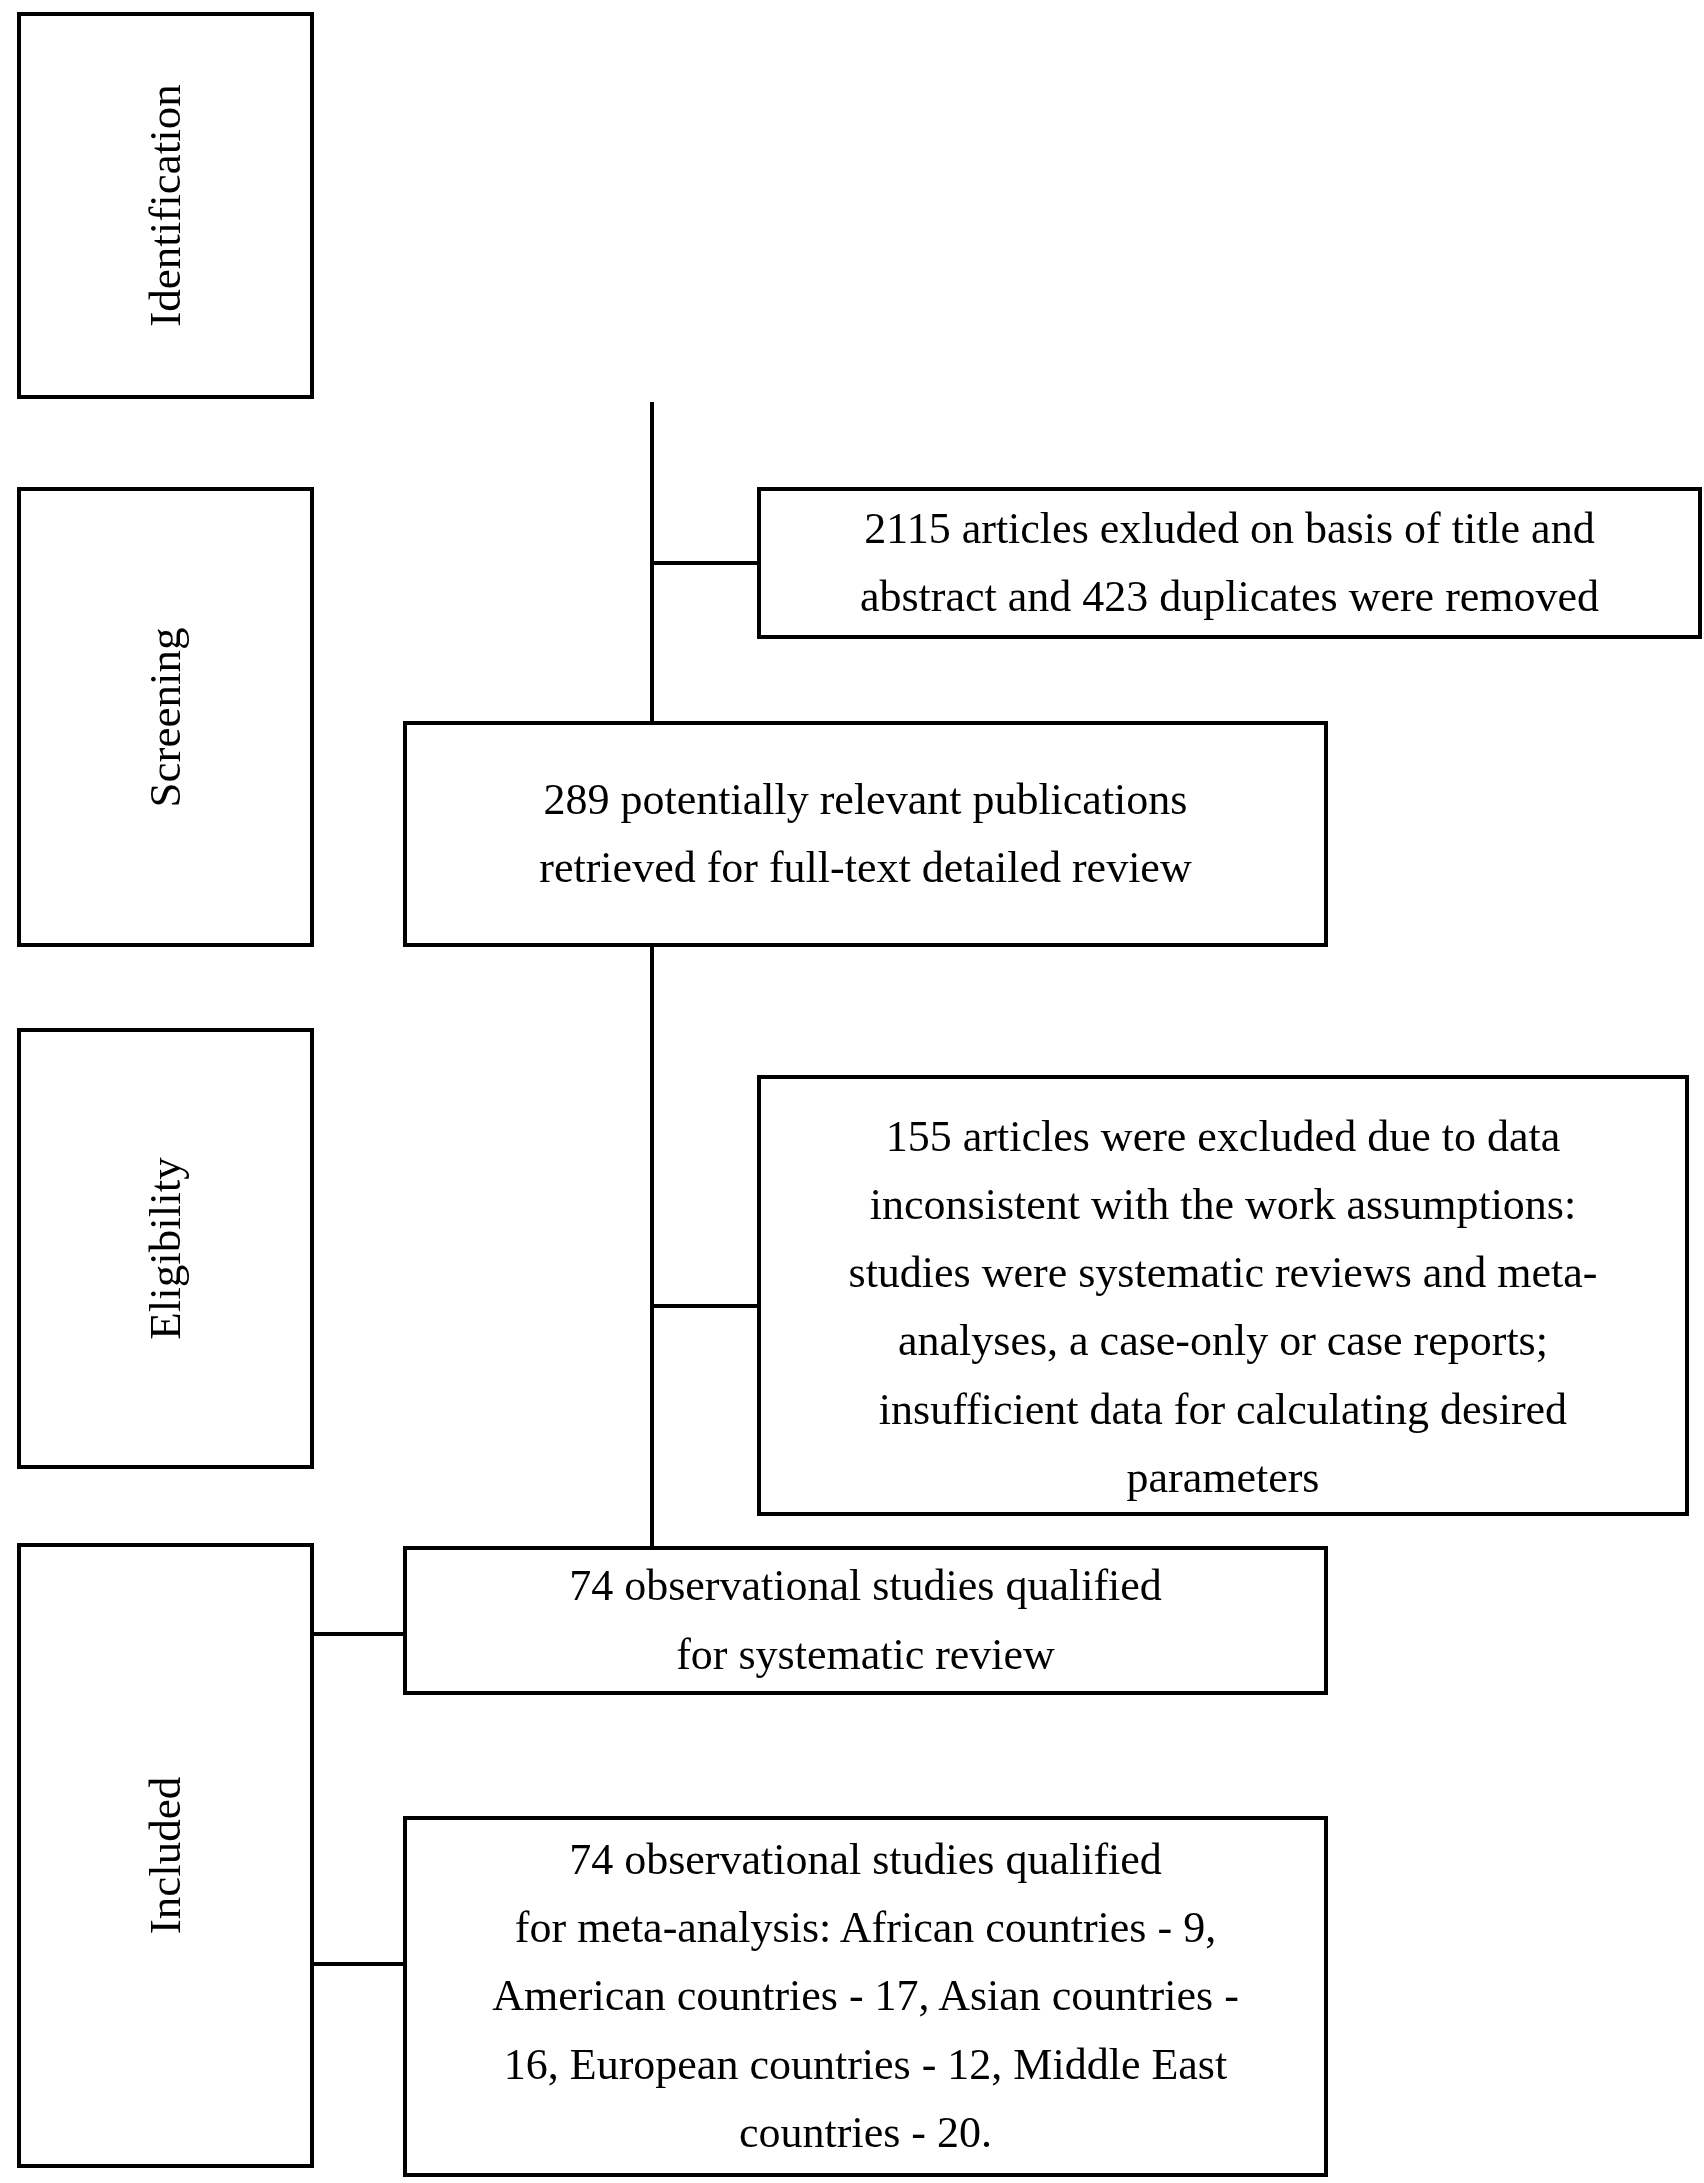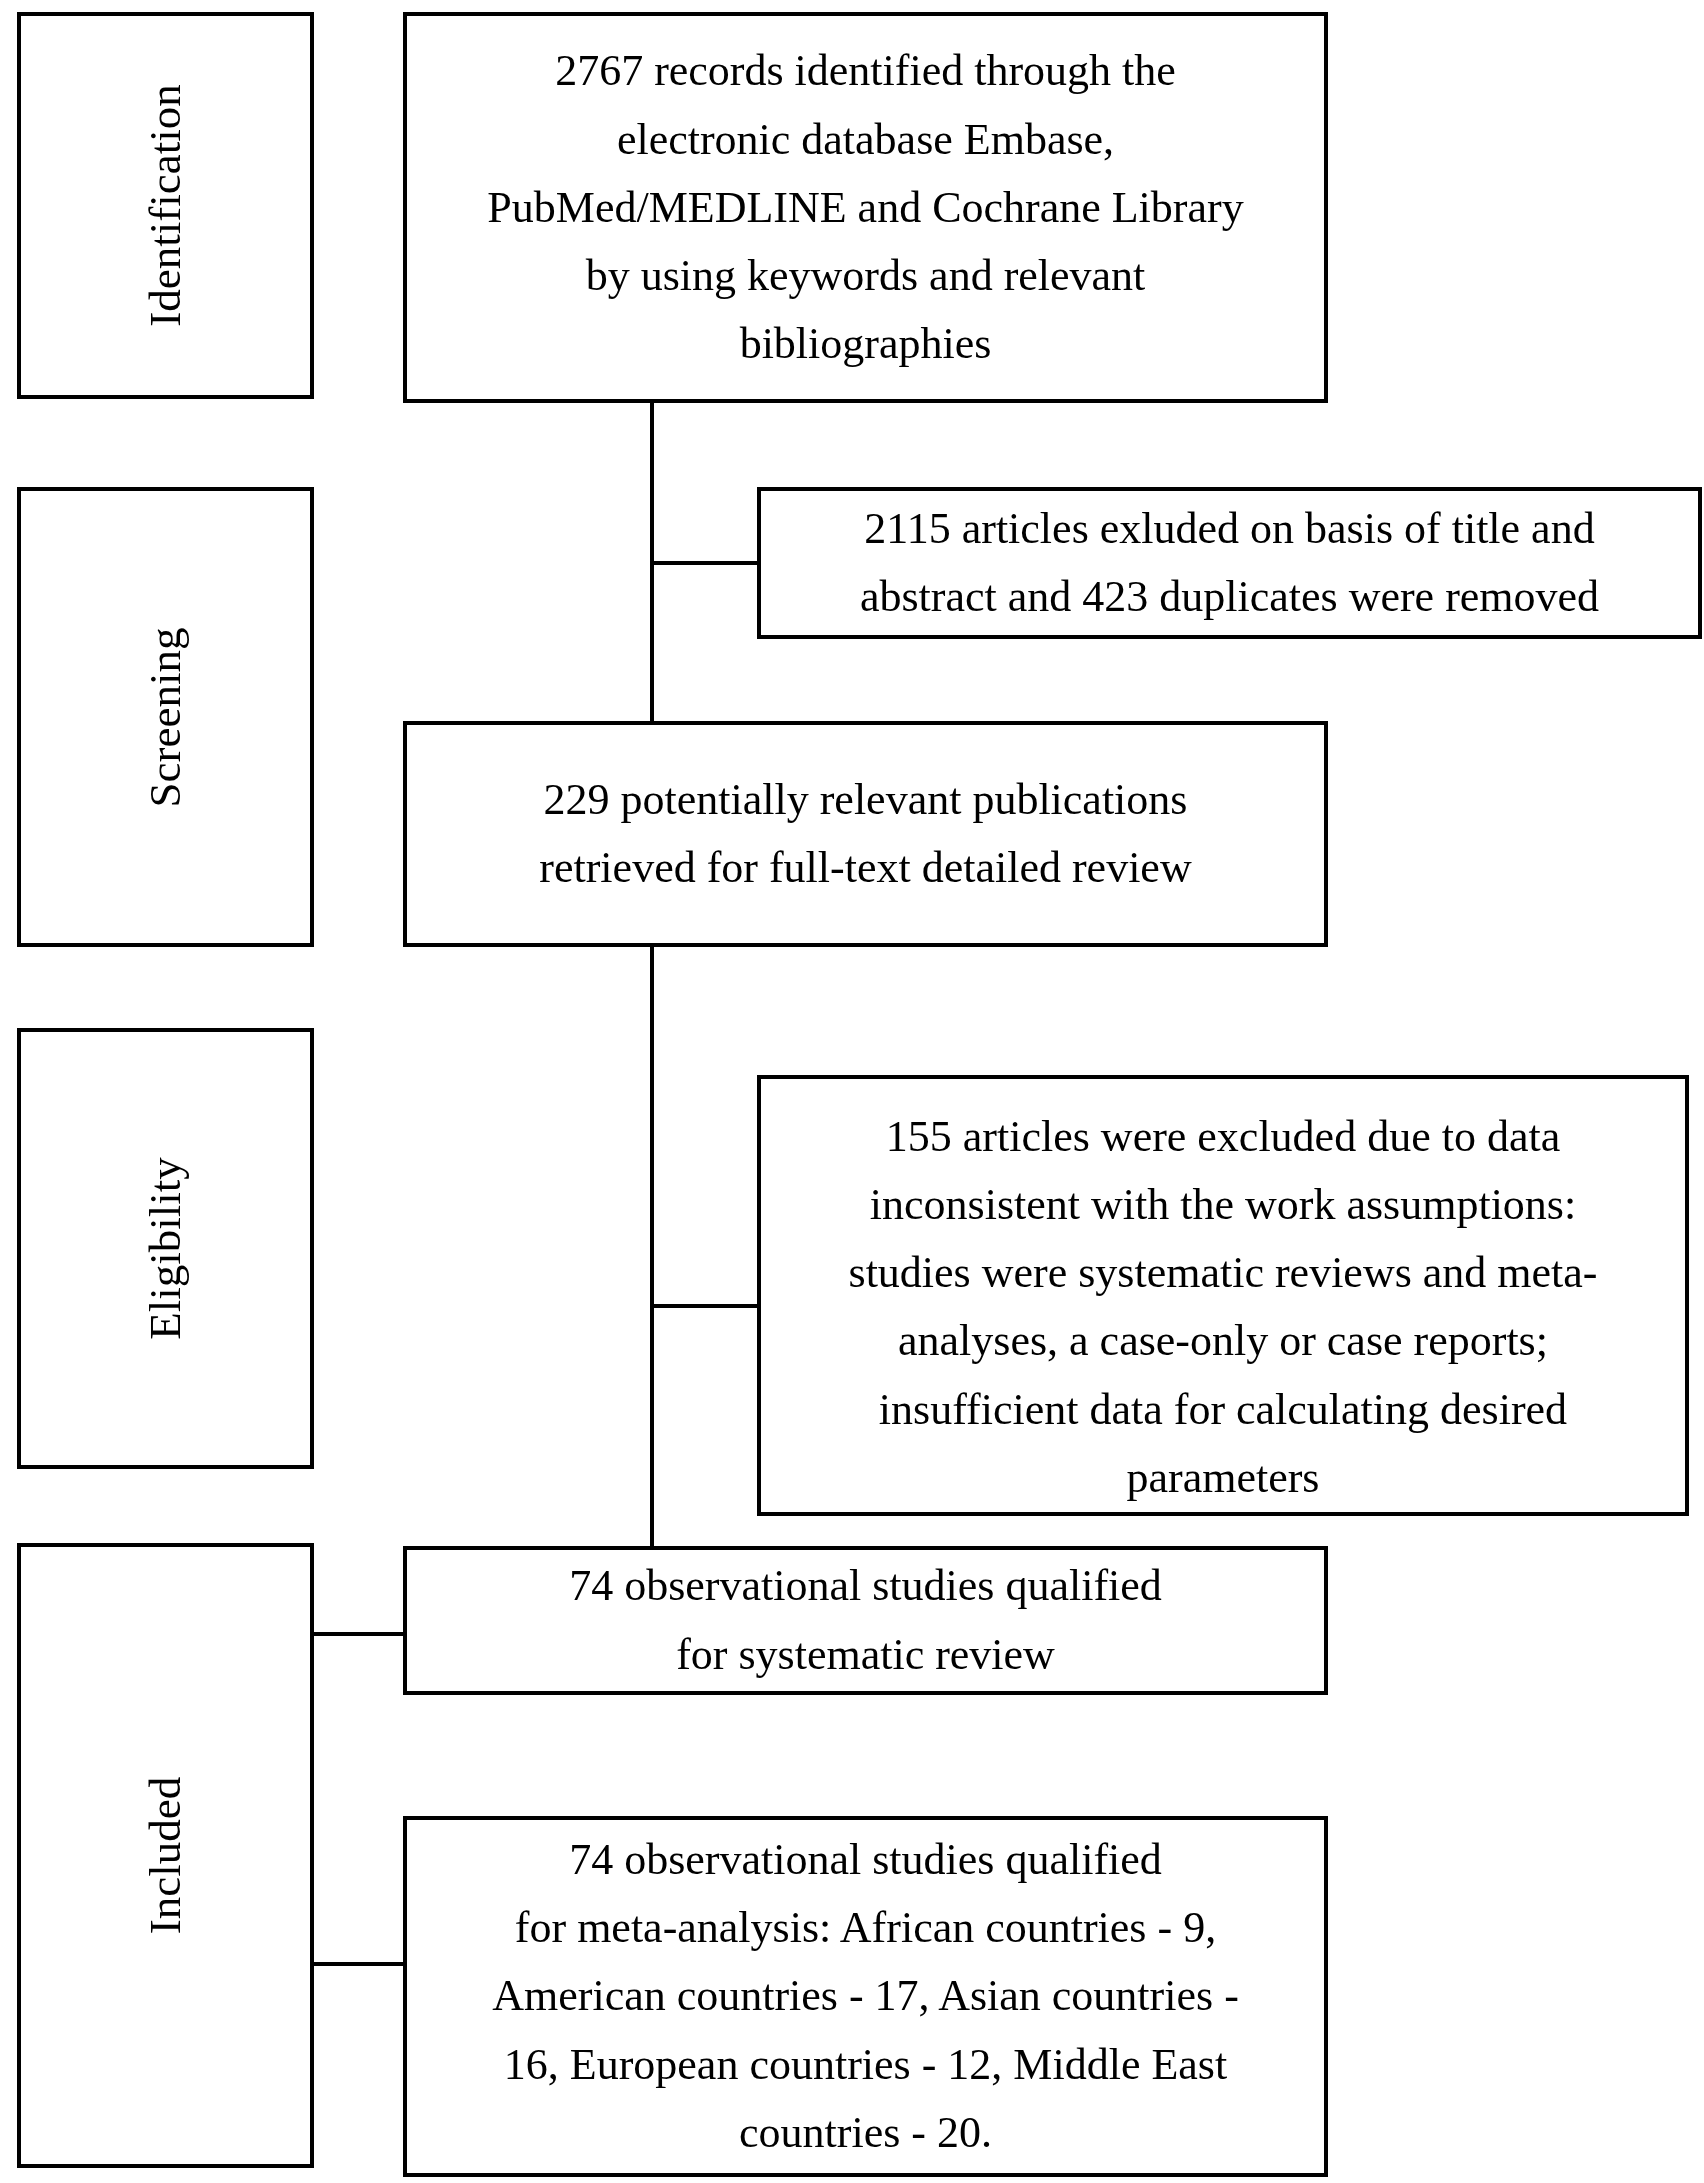--- a/index.html
+++ b/index.html
@@ -59,35 +59,28 @@
   </div>
 
   <div class="box" style="left:17px; top:1028px; width:297px; height:441px;">
     <div class="stage-label">Eligibility</div>
   </div>
 
   <div class="box" style="left:17px; top:1543px; width:297px; height:625px;">
     <div class="stage-label">Included</div>
   </div>
 
-  <div class="box" style="left:403px; top:12.3px; width:925px; height:391px;">
-    <div class="flow-text">2767 records identified through the
-electronic database Embase,
-PubMed/MEDLINE and Cochrane Library
-by using keywords and relevant
-bibliographies</div>
-  </div>
 
   <div class="box" style="left:757px; top:487px; width:945px; height:152px;">
     <div class="flow-text">2115 articles exluded on basis of title and
 abstract and 423 duplicates were removed</div>
   </div>
 
   <div class="box" style="left:403px; top:721px; width:925px; height:226px;">
-    <div class="flow-text">229 potentially relevant publications
+    <div class="flow-text">289 potentially relevant publications
 retrieved for full-text detailed review</div>
   </div>
 
   <div class="box" style="left:757px; top:1075px; width:932px; height:441px;align-items:flex-end;">
     <div class="flow-text">155 articles were excluded due to data
 inconsistent with the work assumptions:
 studies were systematic reviews and meta-
 analyses, a case-only or case reports;
 insufficient data for calculating desired
 parameters</div>

